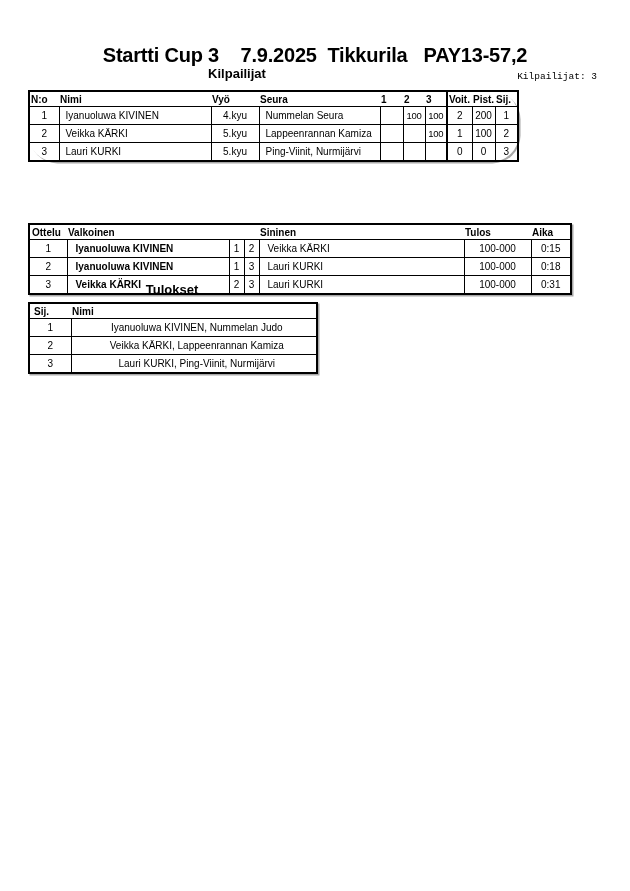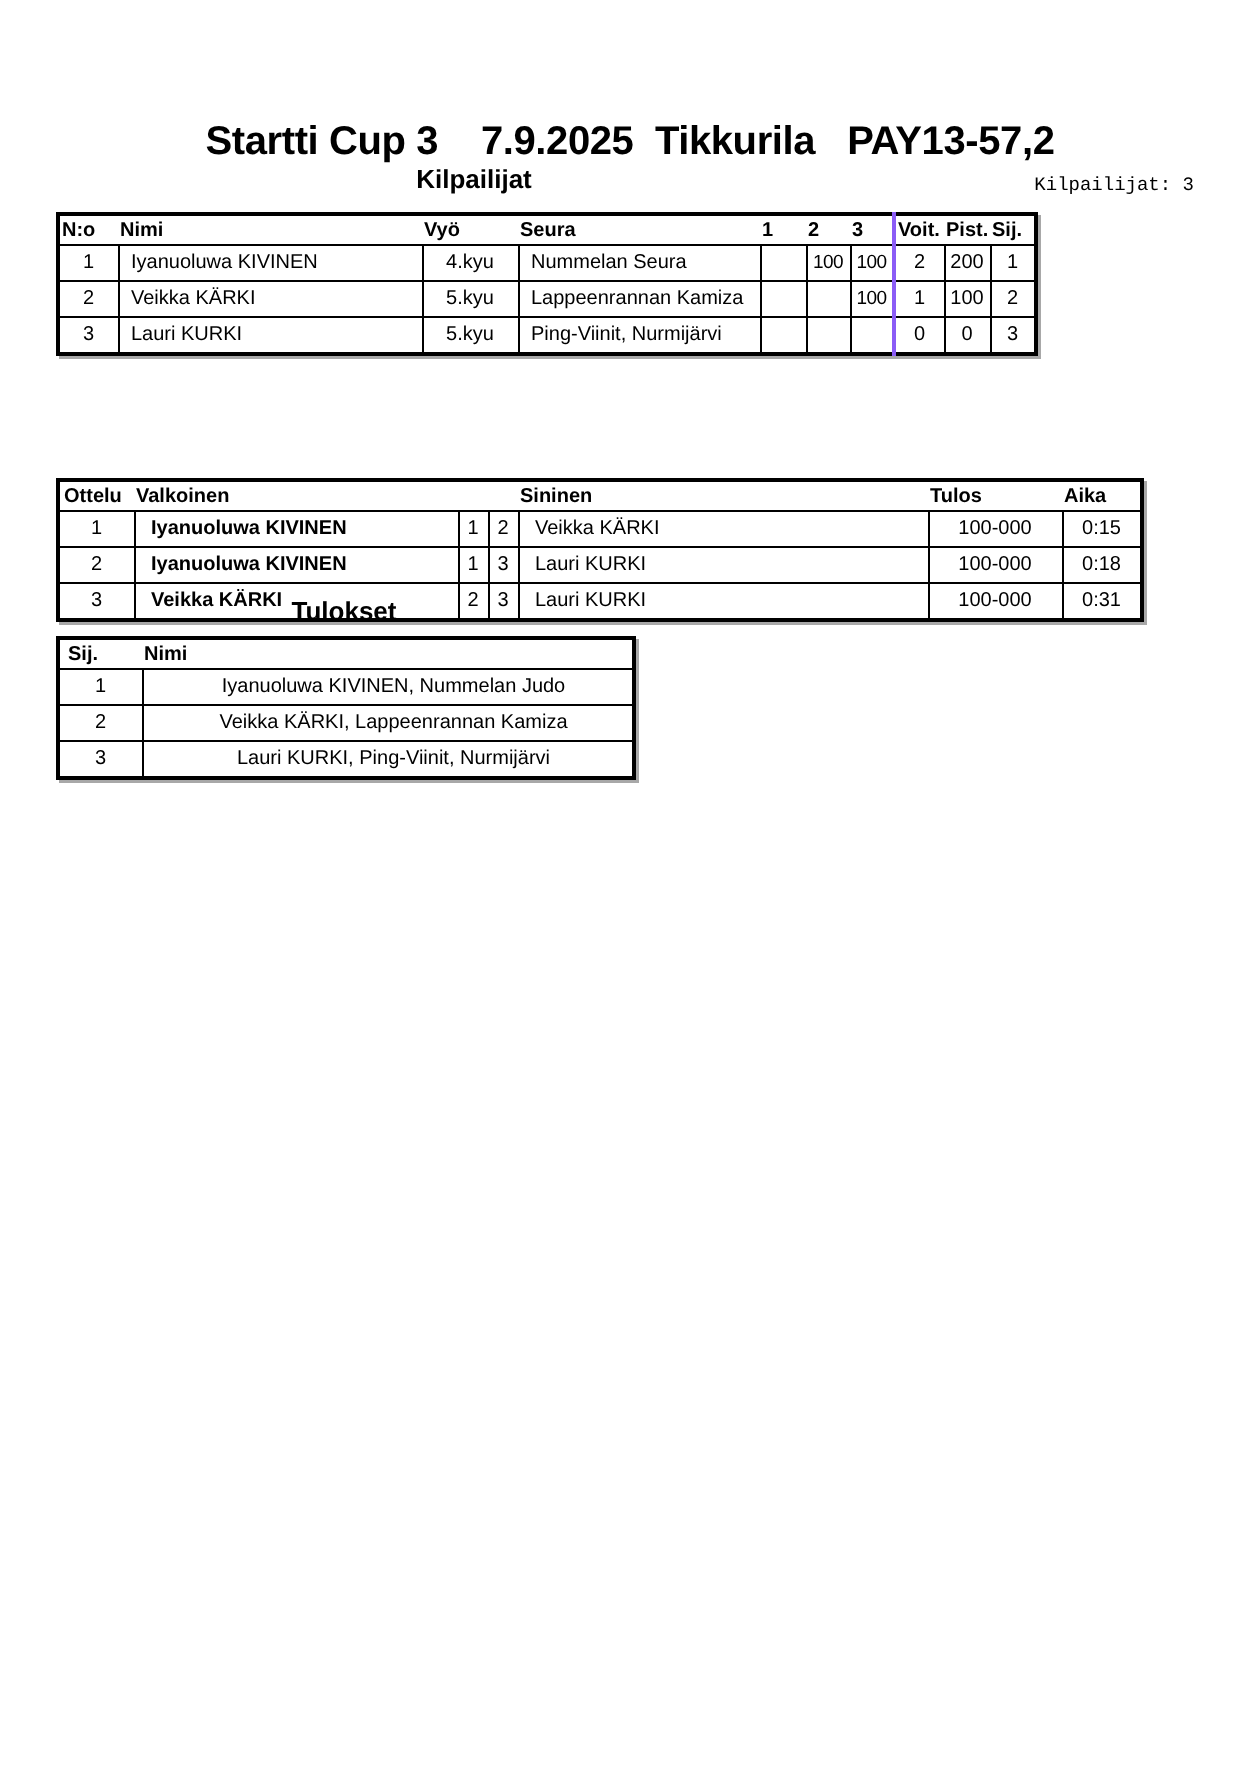--- a/index.html
+++ b/index.html
@@ -1,21 +1,21 @@
 <!DOCTYPE html>
 <html><head>
 <meta charset="utf-8">
 <style>
   html,body { margin:0; padding:0; background:#ffffff; }
   body {
     width:630px; height:891px; position:relative;
     font-family:"Liberation Sans","DejaVu Sans",sans-serif;
     color:#000;
   }
-  .page { position:absolute; left:0; top:16px; width:630px; height:624px; background:#fff; }
+  .page { position:absolute; left:0; top:0; width:630px; height:624px; background:#fff; }
 
   .doc-title {
     position:absolute; top:44px; left:0; width:630px;
     text-align:center; font-size:20px; font-weight:bold;
     white-space:pre; letter-spacing:-0.2px;
   }
   .section-title {
     position:absolute; text-align:center;
     font-size:13px; font-weight:bold; white-space:pre;
   }
@@ -37,31 +37,31 @@
     font-weight:bold; font-size:10px; height:14px;
     border:none; border-bottom:1px solid #000;
     text-align:left; padding:0 1px; overflow:hidden; white-space:nowrap;
   }
   td {
     border:1px solid #000; height:17px; padding:0 2px;
     text-align:center; vertical-align:middle;
     overflow:hidden; white-space:nowrap;
   }
 
-  .t1 { left:28px; top:90px;  width:489px; }
+  .t1 { left:28px; top:90px;  width:489px;border-radius:28px; }
   .t2 { left:28px; top:195px; width:542px;margin-top:28px; }
   .t3 { left:28px; top:302px; width:288px; }
 
   
   .t1 th:nth-child(1) { text-align:left; padding-left:1px; }
   .t1 td:nth-child(2), .t1 td:nth-child(4) { text-align:left; padding-left:6px; }
   .t1 td:nth-child(5), .t1 td:nth-child(6), .t1 td:nth-child(7) {
     font-size:9.5px; padding:0; letter-spacing:-0.3px;
   }
-  .t1 th:nth-child(8), .t1 td:nth-child(8) { border-left:2px solid #8b5cf6; }
+  .t1 th:nth-child(8), .t1 td:nth-child(8) { border-left:2px solid #000000; }
 
   
   .t2 th:nth-child(1) { text-align:left; padding-left:2px; }
   .t2 td:nth-child(2) { text-align:left; padding-left:8px; font-weight:bold; }
   .t2 td:nth-child(5) { text-align:left; padding-left:8px; }
 
   
   .t3 th:nth-child(1) { text-align:left; padding-left:4px; }
   .t3 td:nth-child(2) { text-align:center; padding-left:8px; }
 </style>

